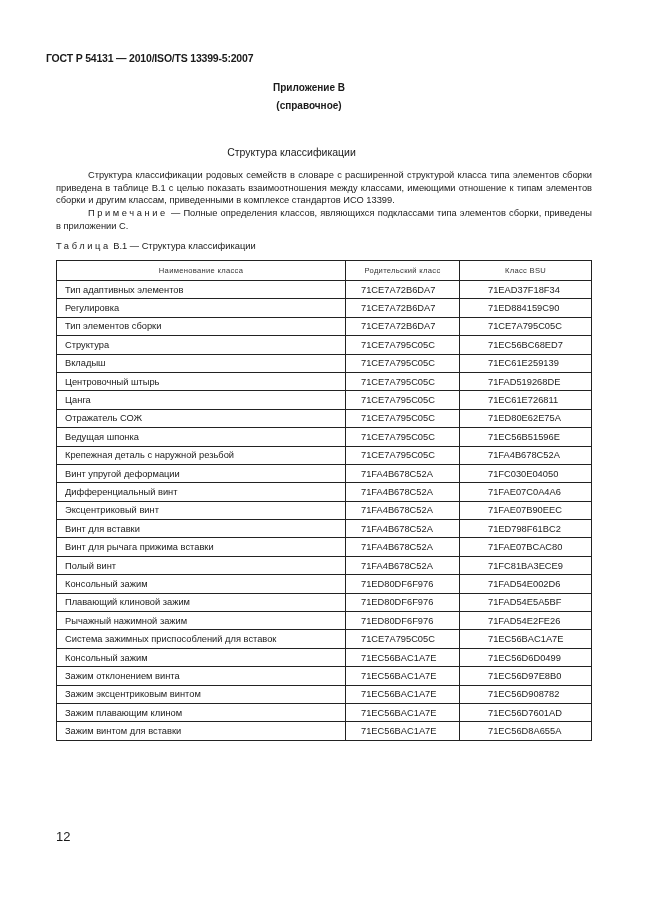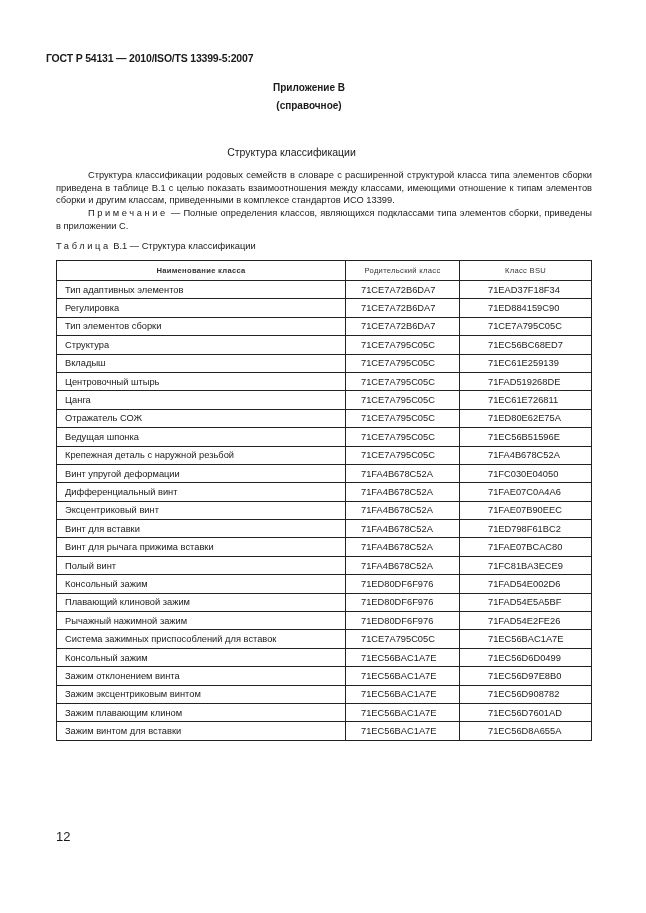--- a/index.html
+++ b/index.html
@@ -15,21 +15,21 @@
   .p2 { top: 207px; text-indent: 32px; }
   .spaced { letter-spacing: 2.6px; }
   .tcap { position: absolute; left: 56px; top: 241px; font-size: 9.3px; }
   table { position: absolute; left: 56px; top: 260px; width: 536px; border-collapse: collapse; font-size: 9.3px; }
   th, td { border: 1px solid #222; padding: 0; }
   th { height: 19px; font-weight: normal; font-size: 7.6px; color: #333; text-align: center; letter-spacing: 0.3px; border-bottom-width: 1.5px; }
   td { height: 17.4px; }
   td.c1 { padding-left: 8px; width: 280px; }
   td.c2 { padding-left: 15px; width: 98px; }
   td.c3 { padding-left: 28px; }
-  th.c1 { width: 288px; font-weight: bold; }
+  th.c1 { width: 288px; }
   th.c2 { width: 113px; margin-top: 8px; }
   table { border: 1.3px solid #222; }
   .page-num { position: absolute; left: 56px; top: 829px; font-size: 13px; }
 </style>
 </head>
 <body>
 
 <div class="doc-id">ГОСТ Р 54131 — 2010/ISO/TS 13399-5:2007</div>
 
 <div class="annex annex-title">Приложение В</div>

